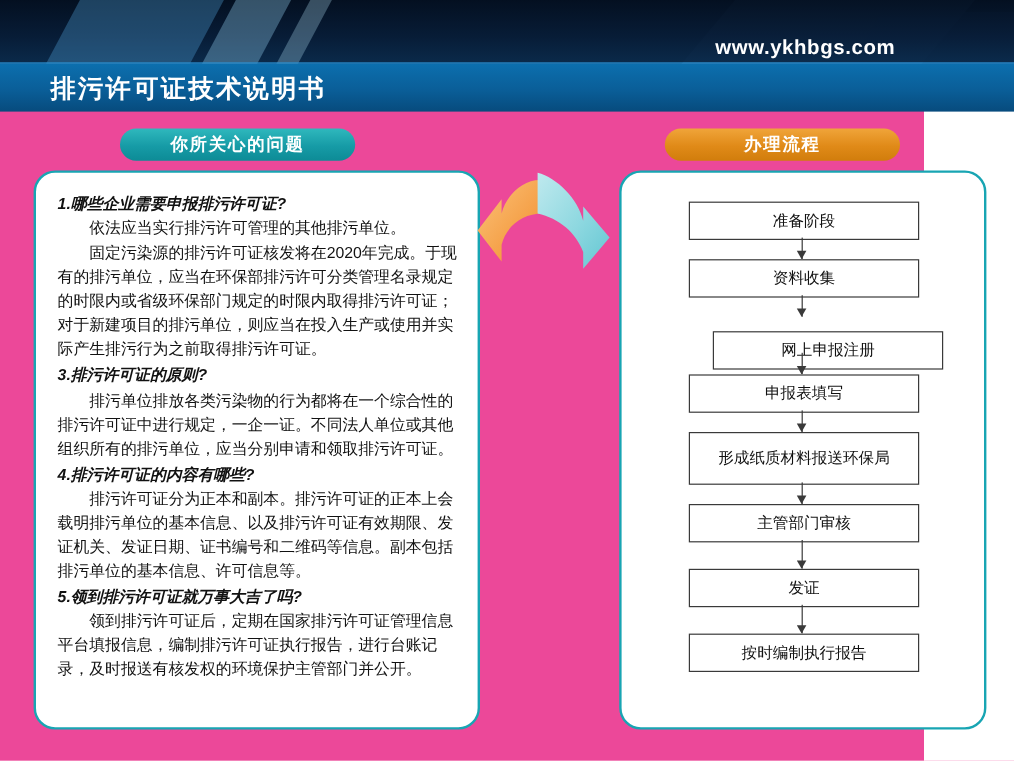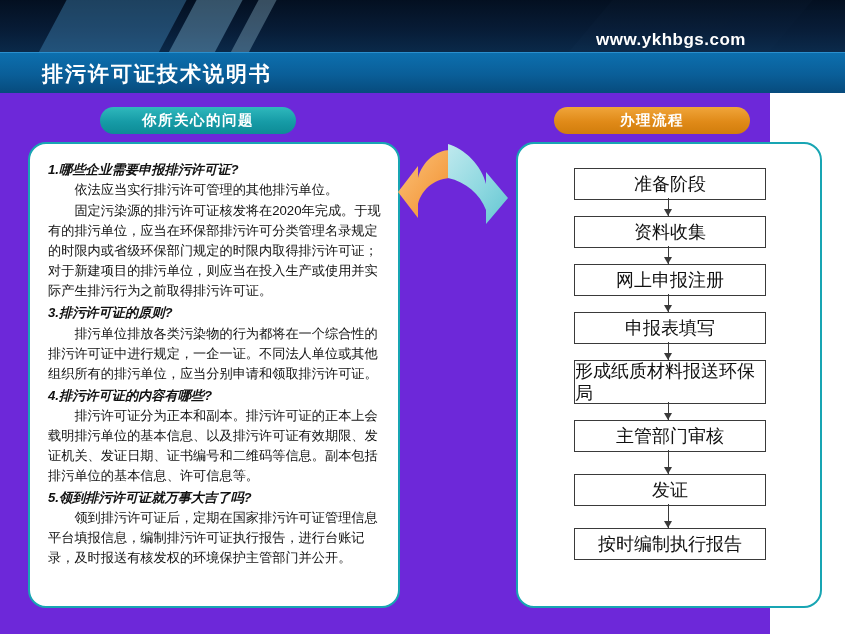--- a/index.html
+++ b/index.html
@@ -10,21 +10,21 @@
     width: 845px;
     height: 634px;
     font-family: "Liberation Sans", sans-serif;
     background: #ffffff;
     overflow: hidden;
   }
   .page {
     position: relative;
     width: 770px;
     height: 634px;
-    background: #6d28d9;
+    background: #ec4899;
   }
 
   
   .header-band {
     position: absolute;
     left: 0; top: 0;
     width: 845px;
     height: 92px;
     background: linear-gradient(180deg, #0b2f55 0%, #0d3b6b 40%, #0a2d52 100%);
     overflow: hidden;
@@ -157,21 +157,21 @@
     width: 302px;
     height: 462px;
   }
   .flow-node {
     position: absolute;
     left: 56px;
     width: 190px;
     background: #ffffff;
     border: 1px solid #3a3a3a;
     color: #111111;
-    font-size: 18px;
+    font-size: 13px;
     display: flex;
     align-items: center;
     justify-content: center;
     line-height: 1.25;
   }
   .flow-node.tall { height: 42px; }
   .flow-node.normal { height: 30px; }
   .flow-conn {
     position: absolute;
     left: 150px;
@@ -252,21 +252,21 @@
     <div class="flow">
 
       <div class="flow-node normal" style="top:24px;">准备阶段</div>
       <div class="flow-conn" style="top:54px;  height:18px;"></div>
       <div class="flow-arrowhead" style="top:65px;"></div>
 
       <div class="flow-node normal" style="top:72px;">资料收集</div>
       <div class="flow-conn" style="top:102px; height:18px;"></div>
       <div class="flow-arrowhead" style="top:113px;"></div>
 
-      <div class="flow-node normal" style="top:120px;">网上申报注册</div>
+      <div class="flow-node normal" style="top:132px;margin-left:20px;">网上申报注册</div>
       <div class="flow-conn" style="top:150px; height:18px;"></div>
       <div class="flow-arrowhead" style="top:161px;"></div>
 
       <div class="flow-node normal" style="top:168px;">申报表填写</div>
       <div class="flow-conn" style="top:198px; height:18px;"></div>
       <div class="flow-arrowhead" style="top:209px;"></div>
 
       <div class="flow-node tall" style="top:216px;">形成纸质材料报送环保局</div>
       <div class="flow-conn" style="top:258px; height:18px;"></div>
       <div class="flow-arrowhead" style="top:269px;"></div>

